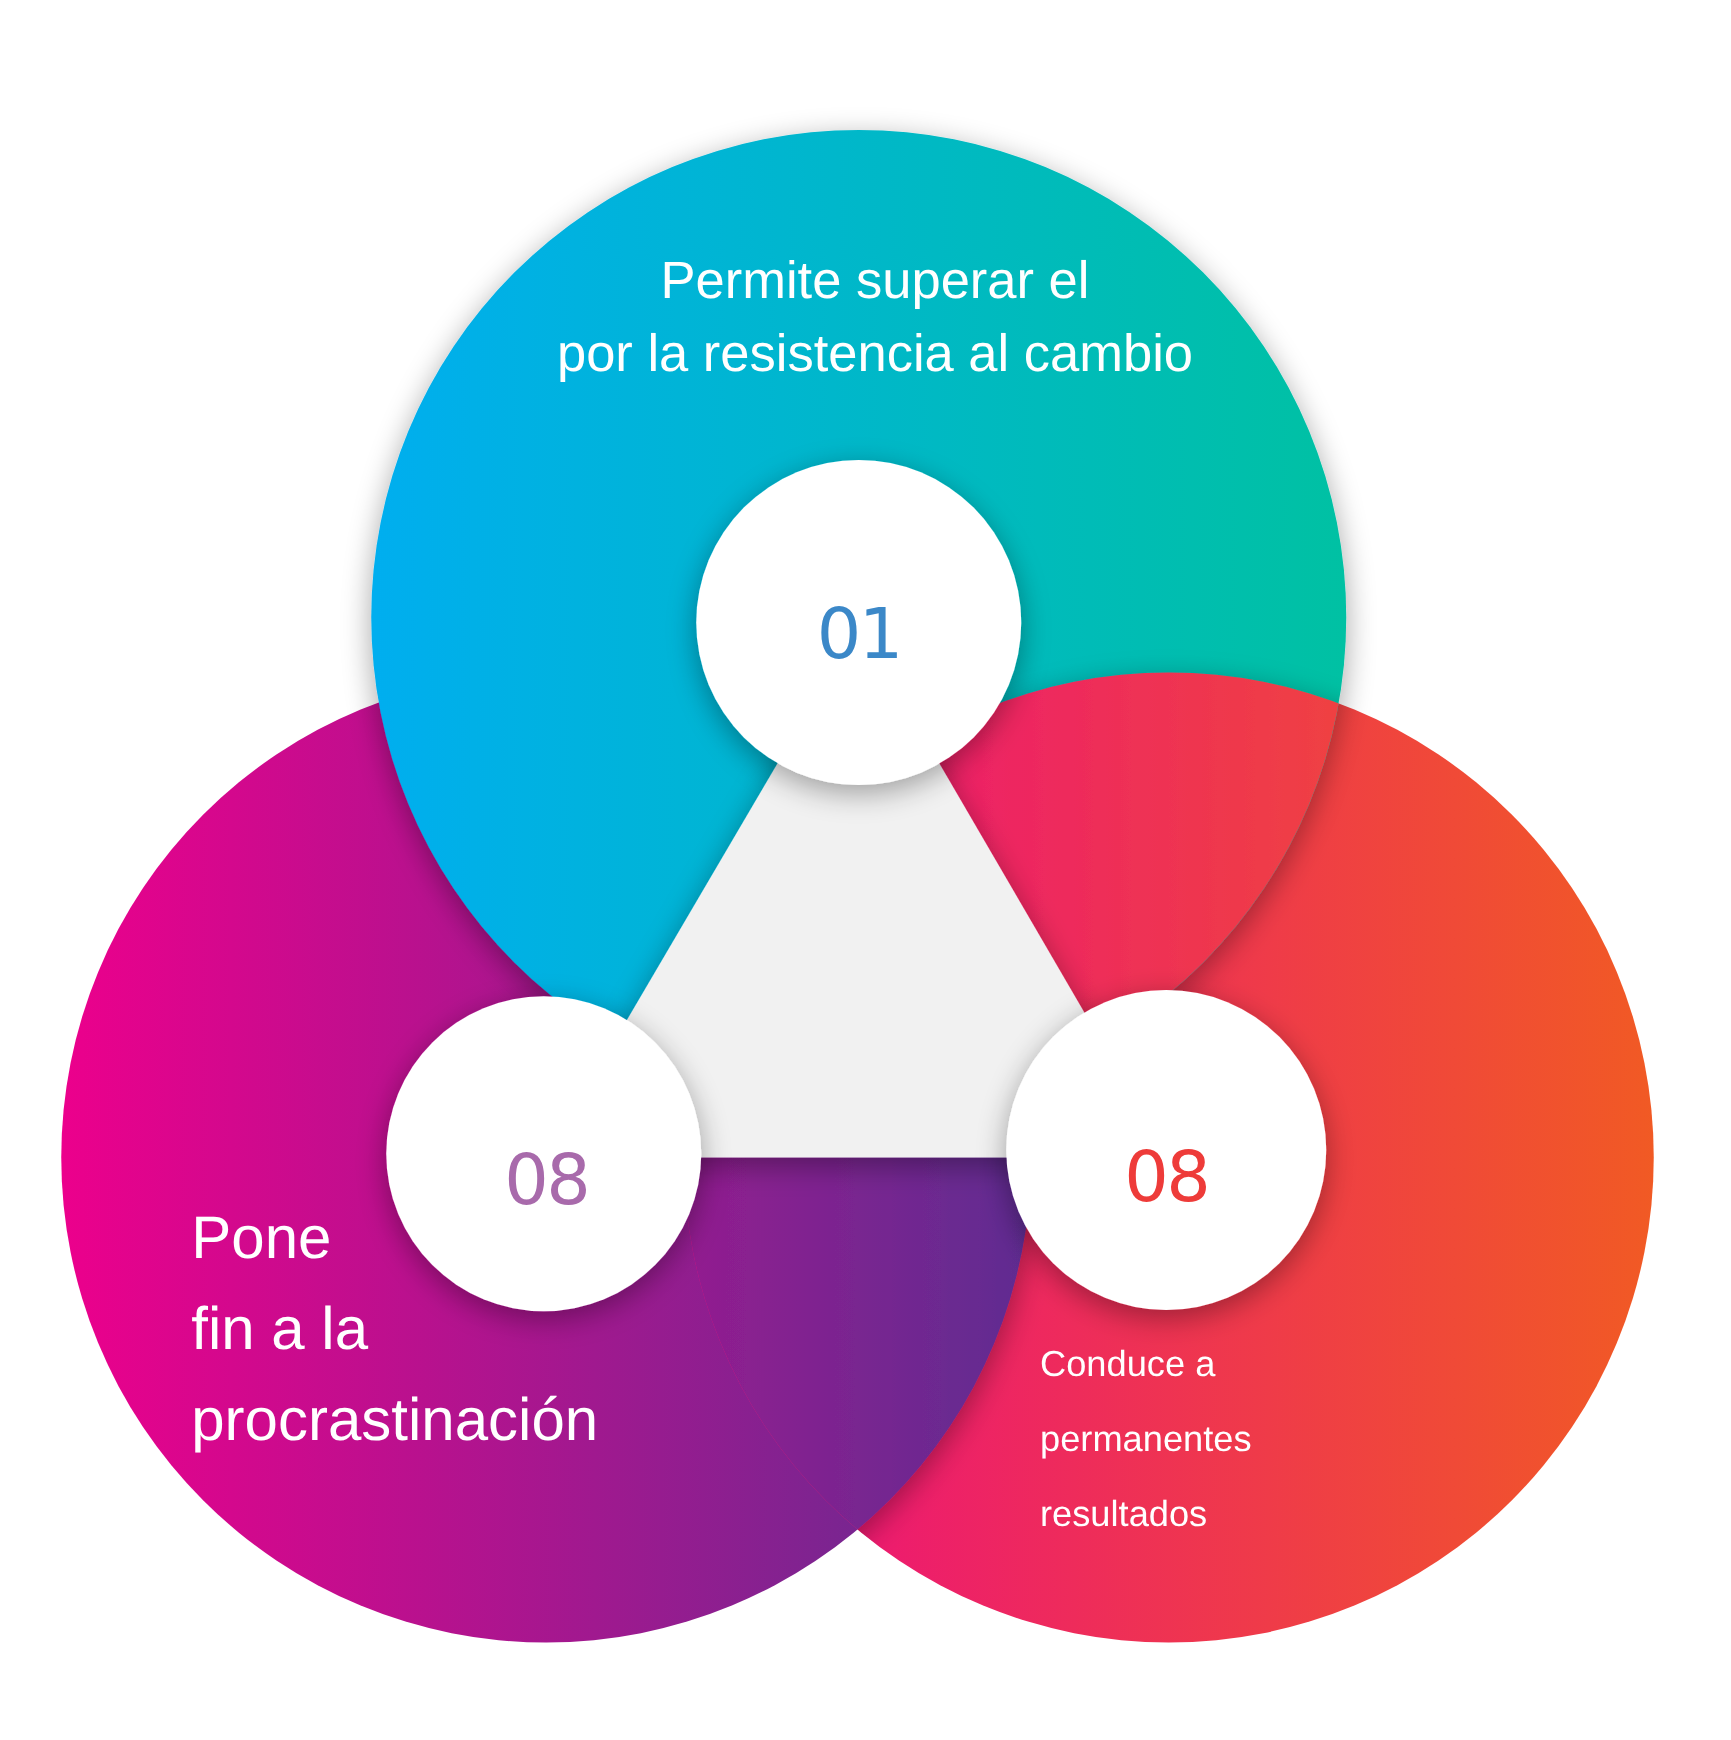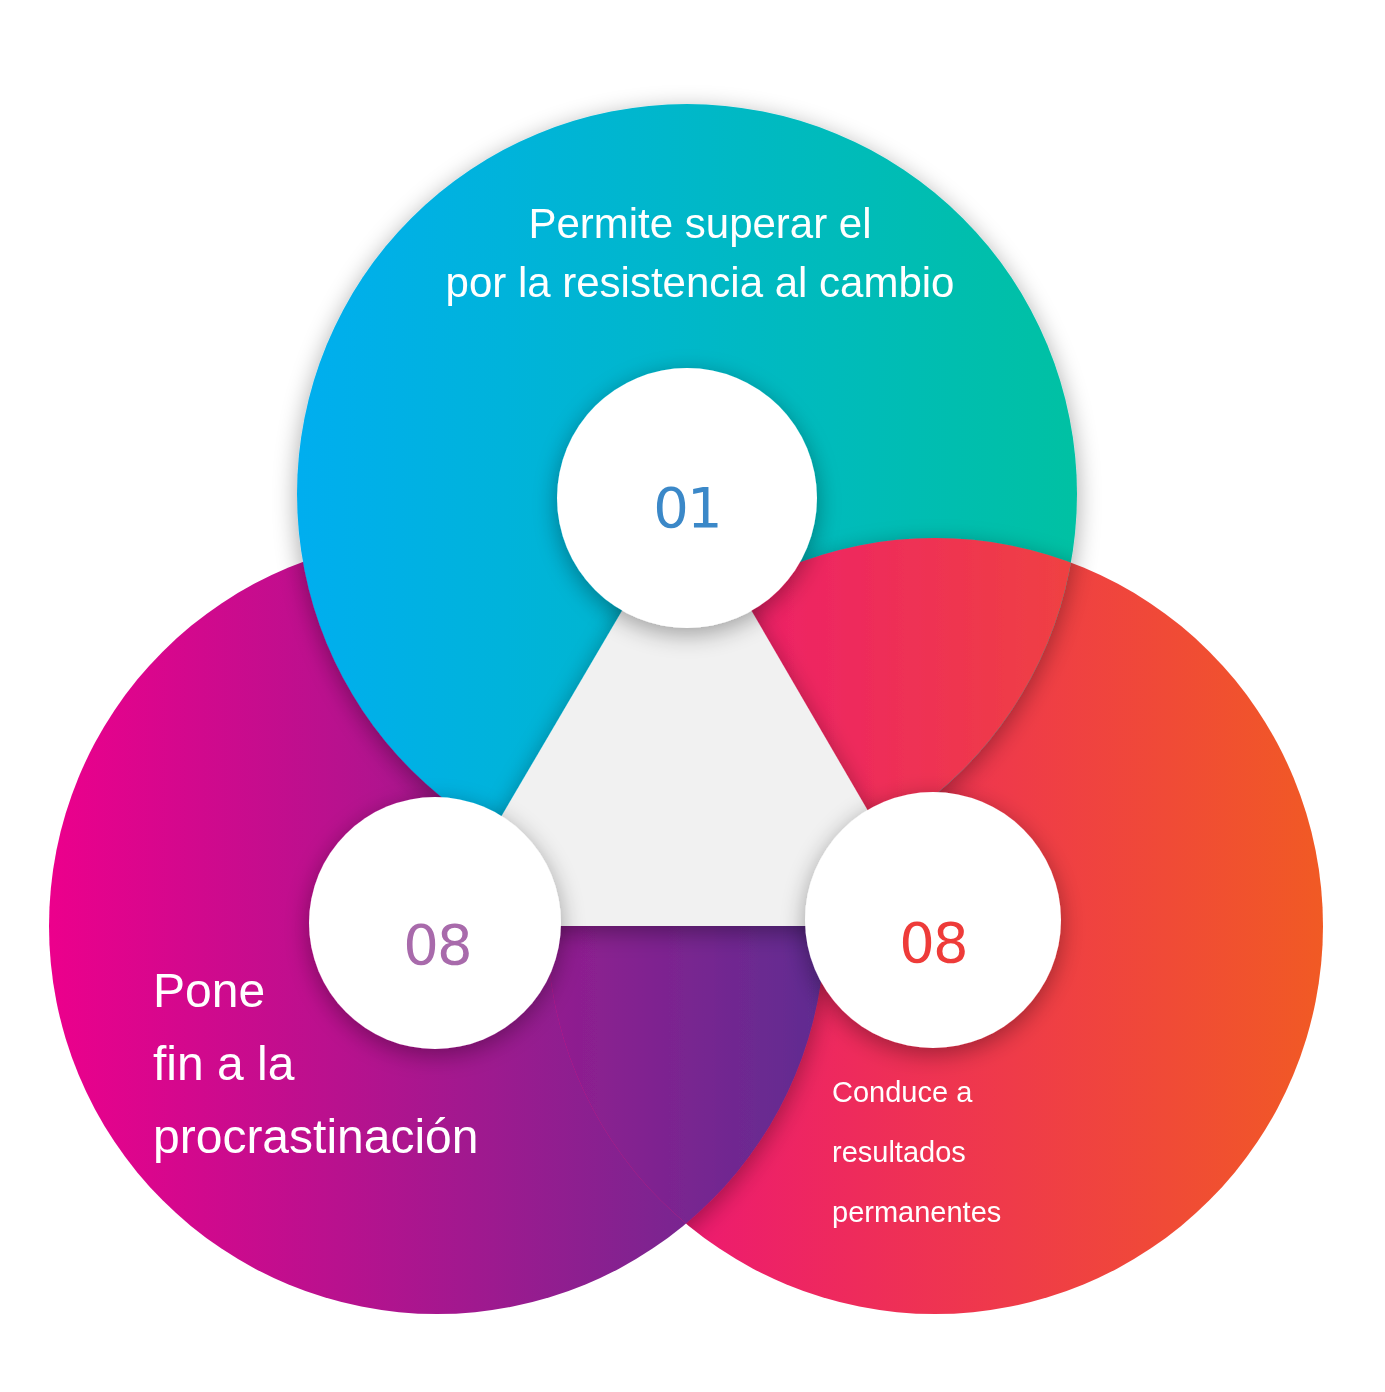--- a/index.html
+++ b/index.html
@@ -80,15 +80,15 @@
 </div>
 
 <div class="label" id="label-02">
   <div>Pone</div>
   <div>fin a la</div>
   <div>procrastinación</div>
 </div>
 
 <div class="label" id="label-03">
   <div>Conduce a</div>
+  <div>permanentes</div>
   <div>resultados</div>
-  <div>permanentes</div>
 </div>
 
 </body></html>

